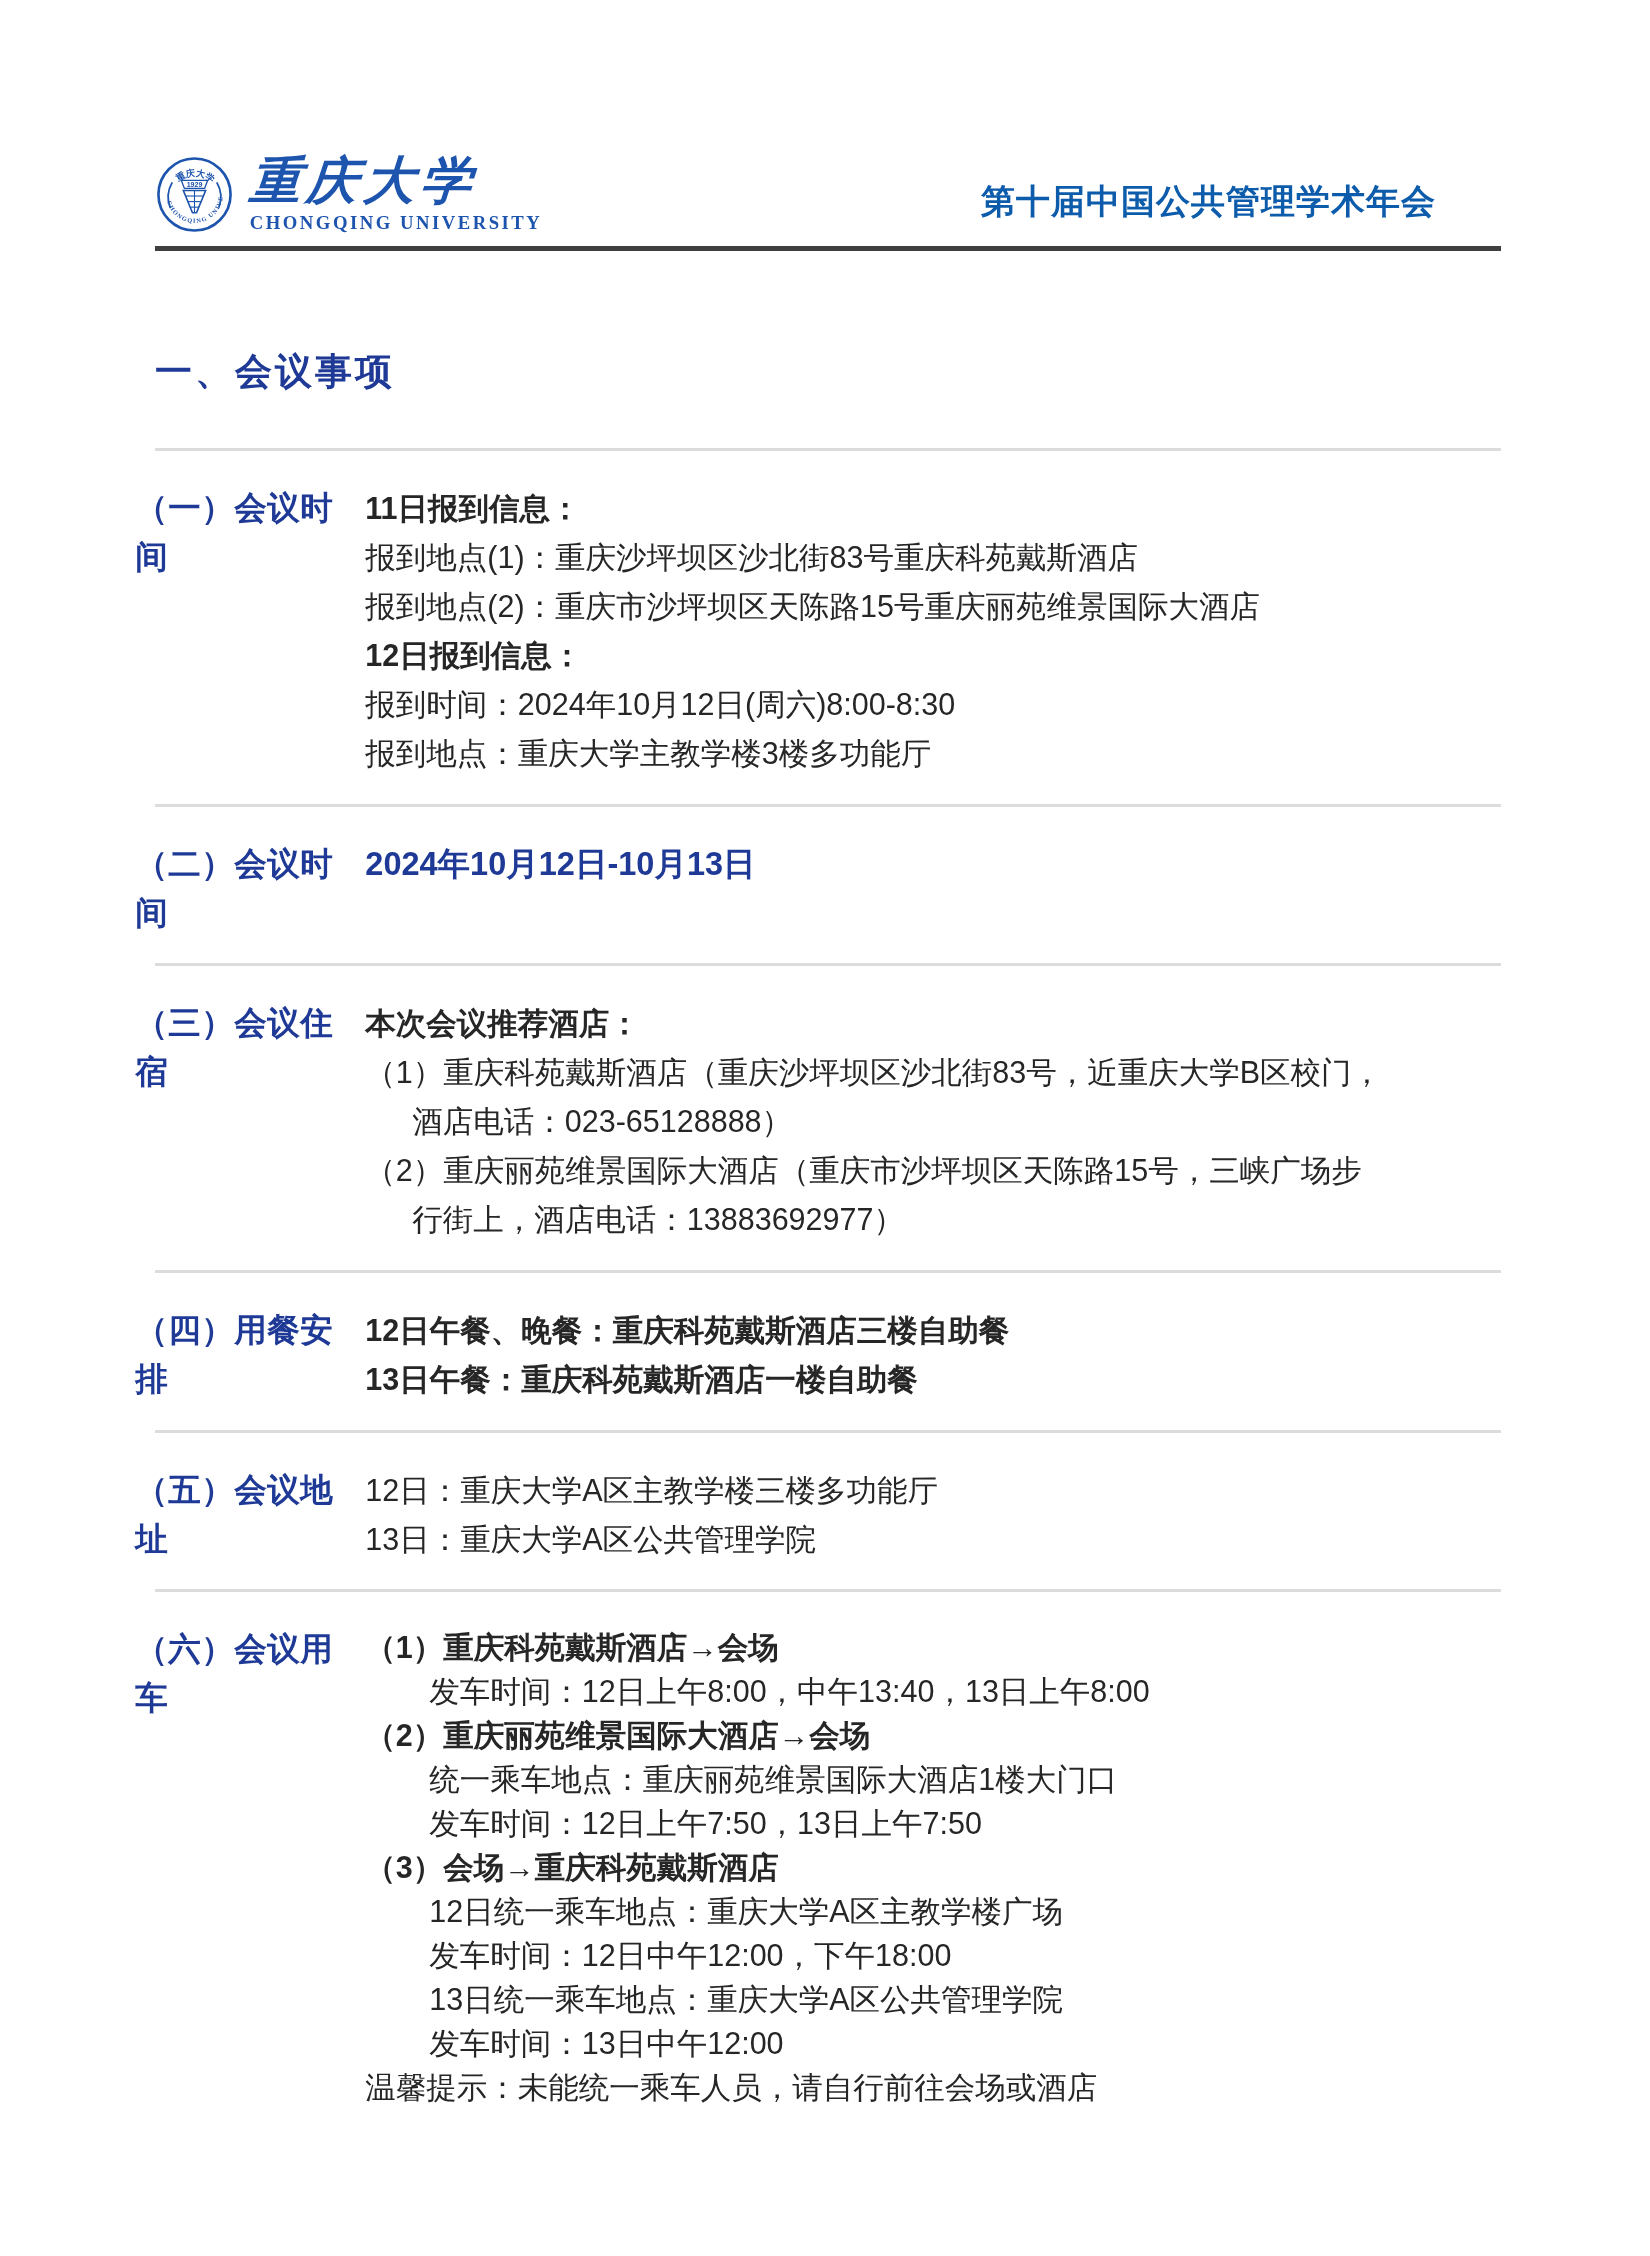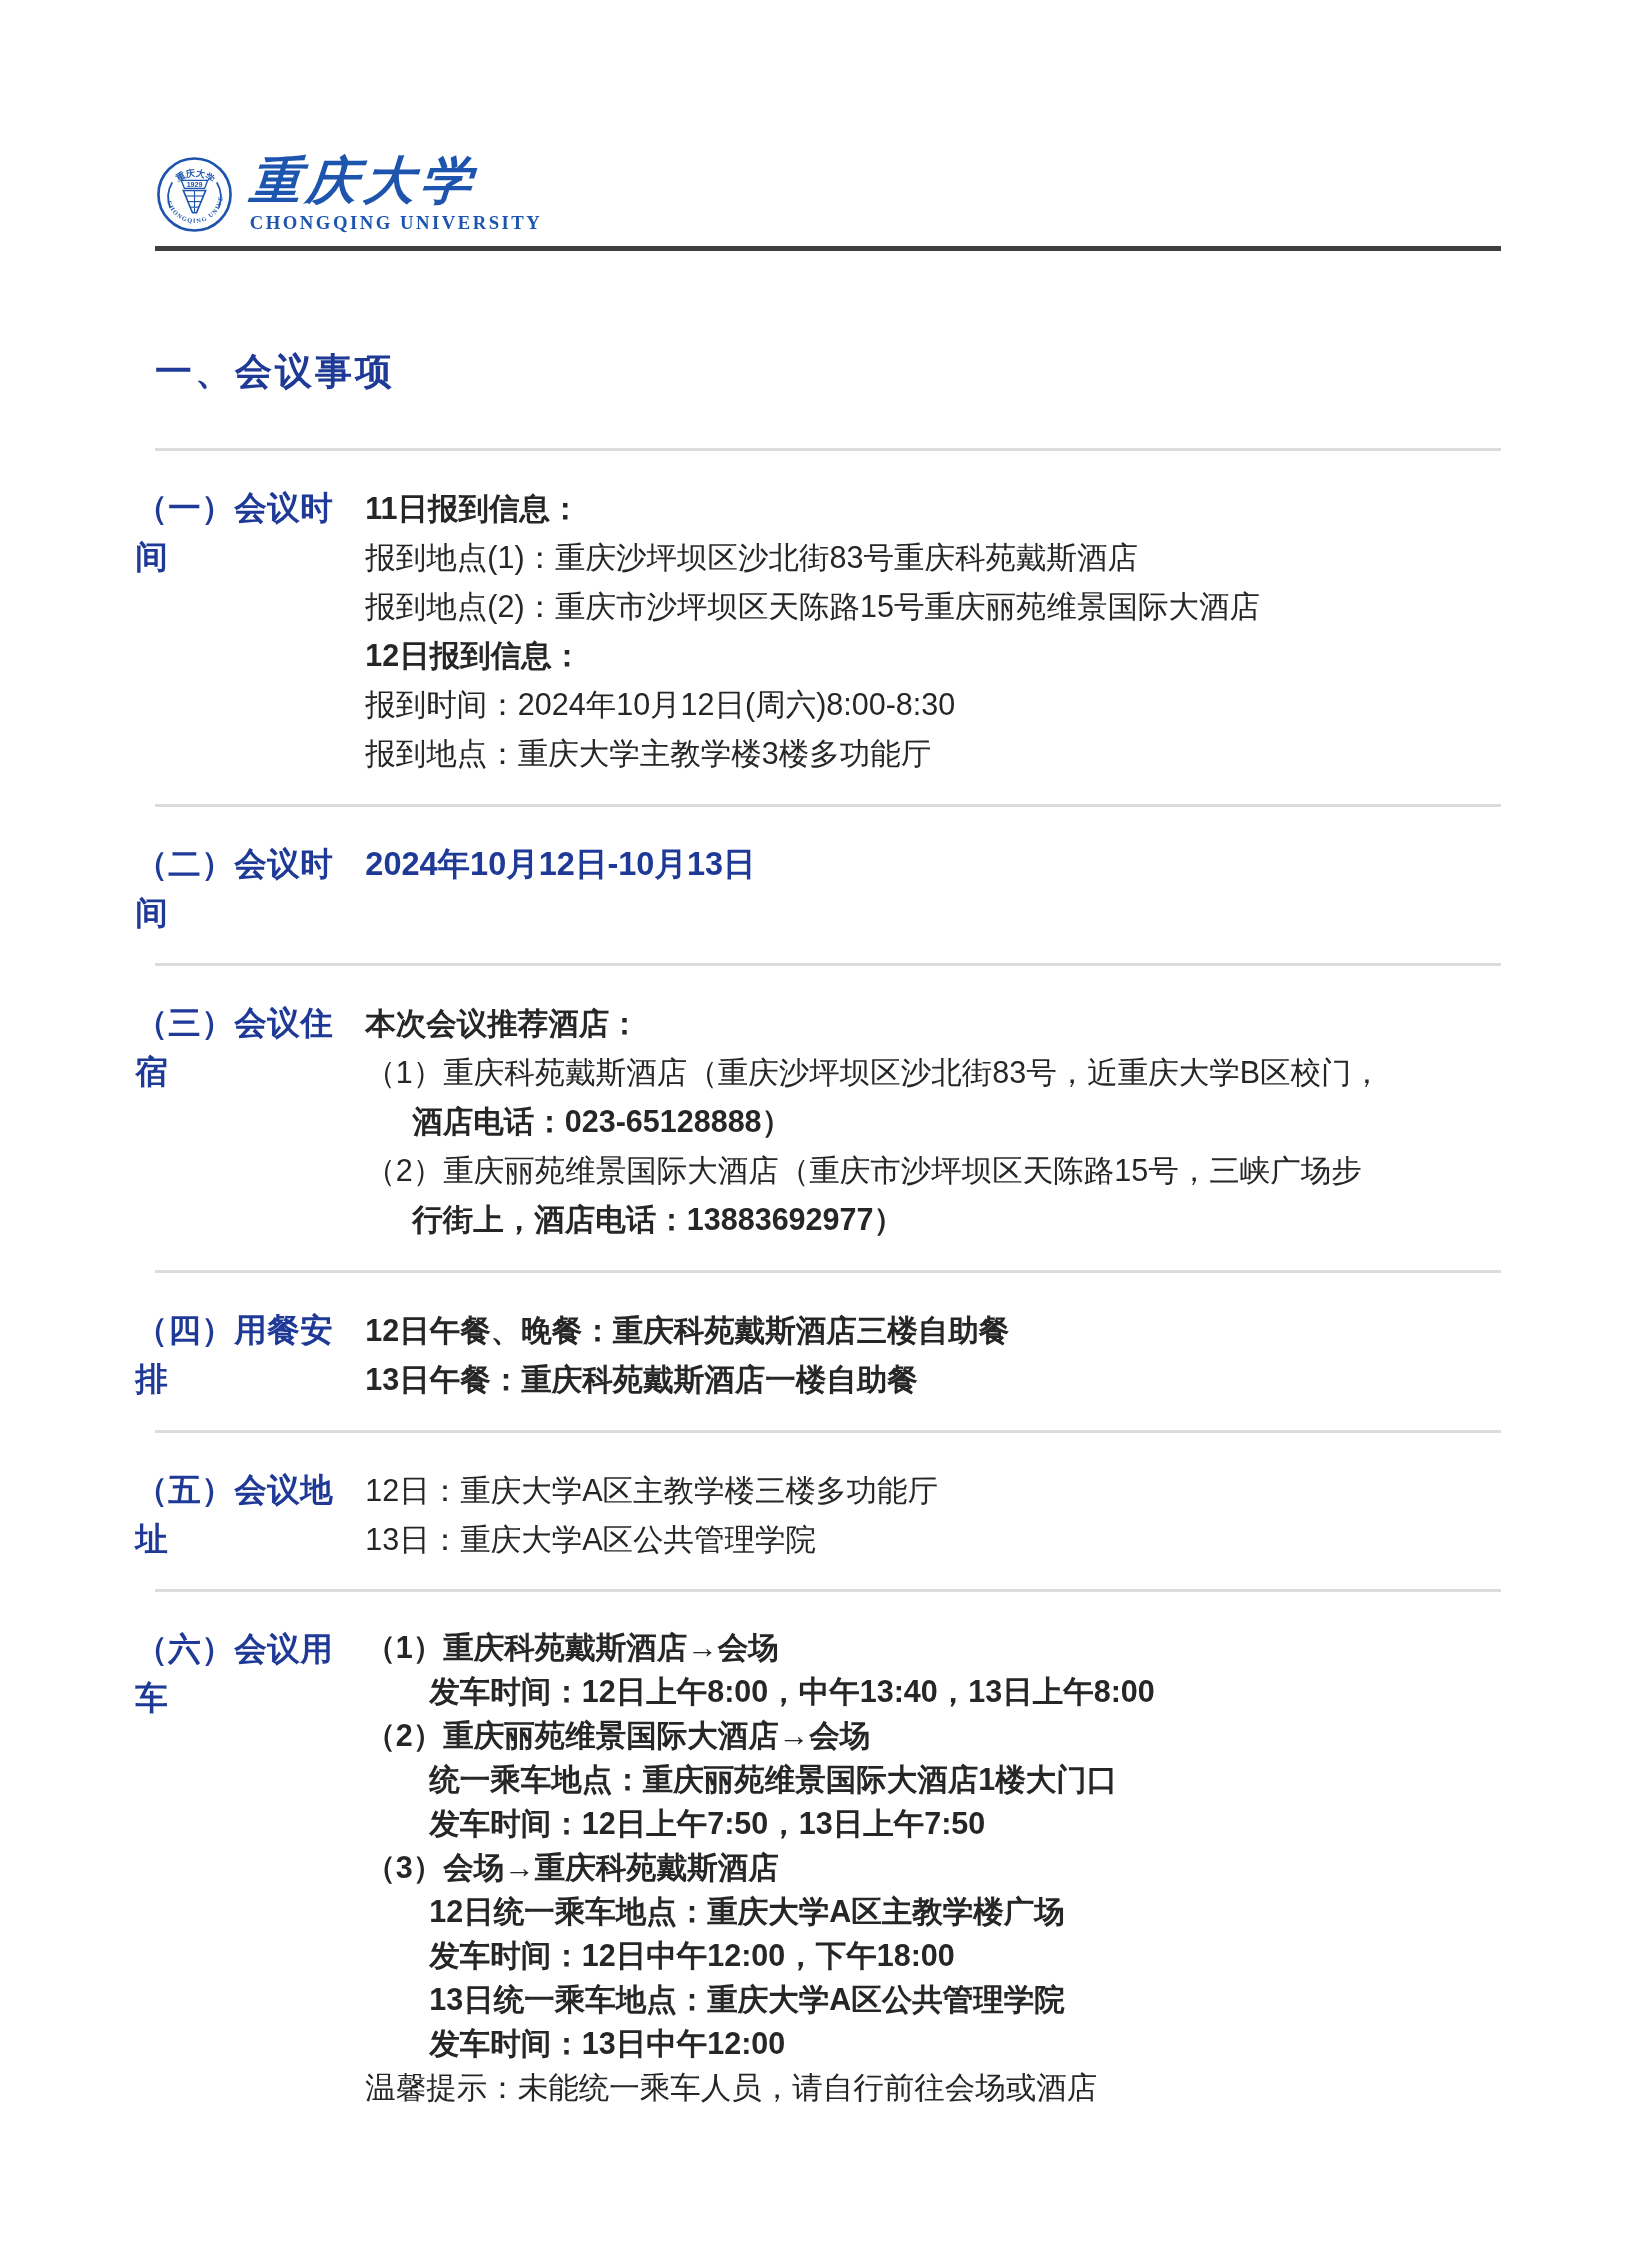--- a/index.html
+++ b/index.html
@@ -71,21 +71,21 @@
   .line{
     font-size:30.5px;line-height:49px;
     color:#262626;
     white-space:nowrap;
   }
   .line.bold{font-weight:bold;}
   .line.navy{
     color:var(--navy,#1e3a96);
     font-weight:bold;font-size:32.5px;
   }
-  .line.indent{padding-left:47px;font-weight:bold;}
+  .line.indent{padding-left:47px;}
   .section.compact .line{line-height:44px;}
   .section.compact .line.indent{padding-left:64px;}
 </style>
 </head>
 <body>
 
 <div class="page">
 
   <div class="header">
     <div class="logo-block">
@@ -109,20 +109,21 @@
         <line x1="34.5" y1="51.5" x2="43.5" y2="51.5" stroke="#1d54ad" stroke-width="1.1"></line>
         <line x1="39" y1="35" x2="39" y2="57" stroke="#1d54ad" stroke-width="1.1"></line>
         <path d="M 15,52 Q 10,39 17,27" fill="none" stroke="#1d54ad" stroke-width="1.8"></path>
         <path d="M 63,52 Q 68,39 61,27" fill="none" stroke="#1d54ad" stroke-width="1.8"></path>
       </svg>
       <div class="logo-text">
         <div class="logo-zh">重庆大学</div>
         <div class="logo-en">CHONGQING UNIVERSITY</div>
       </div>
     </div>
+    <div class="conf-title">第十届中国公共管理学术年会</div>
   </div>
 
   <div class="page-heading">一、会议事项</div>
 
   <div class="sections">
       <div class="rule"></div>
       <div class="section">
         <div class="section-label">（一）会议时间</div>
         <div class="section-content">
           <div class="line bold">11日报到信息：</div>

